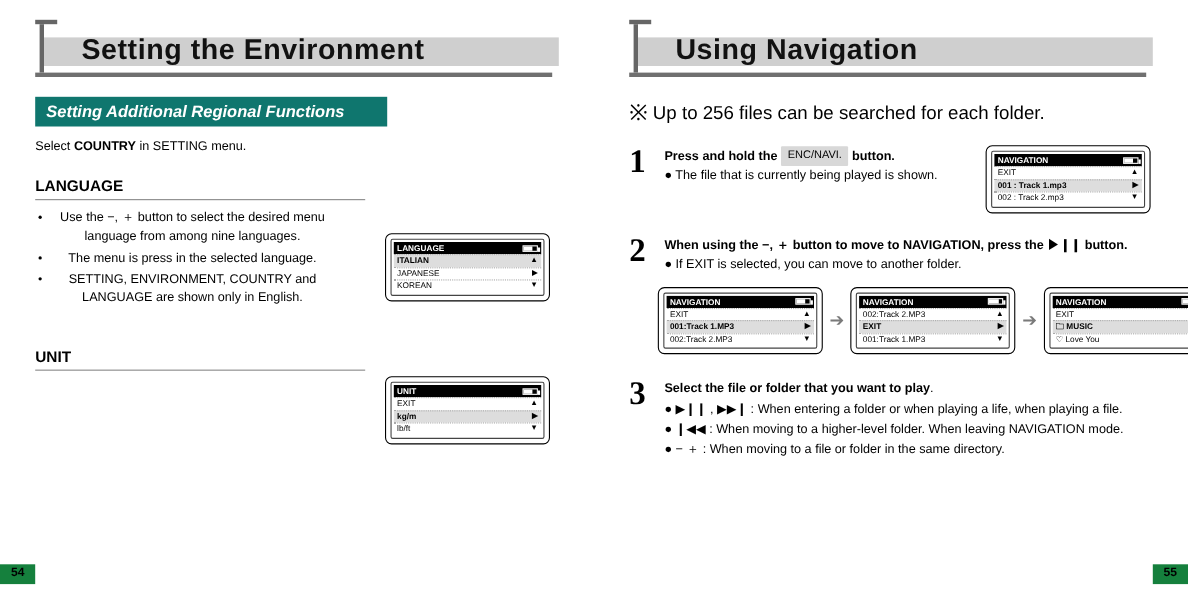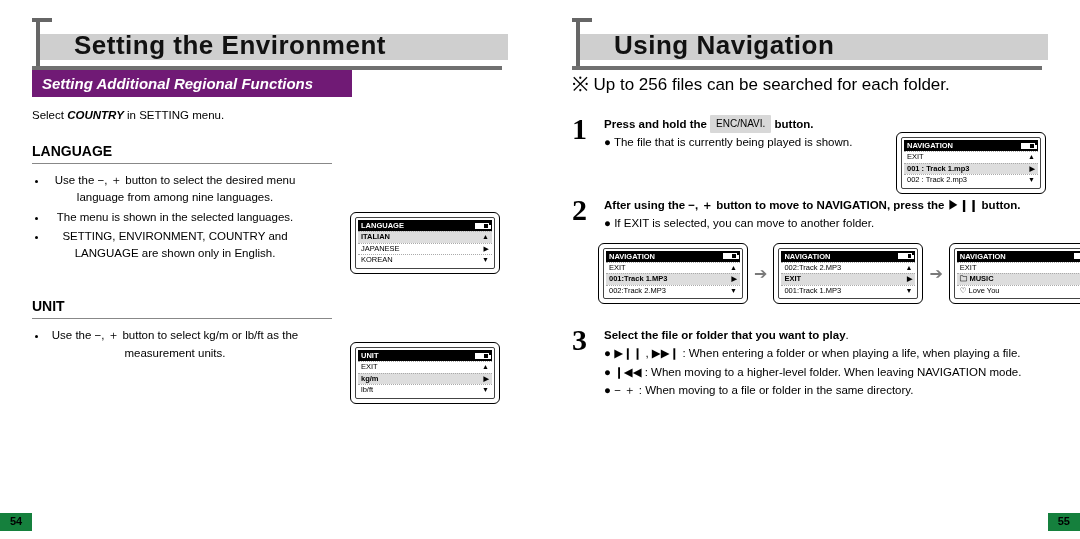--- a/index.html
+++ b/index.html
@@ -15,20 +15,21 @@
   .page {
     width: 540px;
     height: 539px;
     padding: 18px 32px 10px 32px;
     position: relative;
   }
   
   .title-wrap {
     position: relative;
     height: 52px;
+    margin-bottom: 18px;
   }
   .title-deco-h {
     position: absolute;
     height: 4px;
     background: #666;
   }
   .title-deco-h.top { top: 0; left: 0; width: 20px; }
   .title-deco-h.band {
     top: 16px; left: 8px; right: 0; height: 26px;
     background: #cfcfcf;
@@ -43,34 +44,34 @@
   .title-text {
     position: absolute;
     top: 12px; left: 42px;
     font-size: 26px;
     font-weight: bold;
     letter-spacing: 0.5px;
     color: #111;
   }
   
   .sub-band {
-    background: #701a75;
+    background: #0f766e;
     color: #fff;
     font-weight: bold;
     font-style: italic;
     font-size: 15px;
     padding: 5px 10px;
     margin-bottom: 12px;
     width: 320px;
   }
   .small-note {
     font-size: 11.5px;
     margin: 0 0 22px 0;
   }
-  .small-note b { font-weight: bold; font-style: italic; }
+  .small-note b { font-weight: bold; }
   
   .sect {
     font-weight: bold;
     font-size: 14px;
     margin: 0 0 4px 0;
   }
   .sect-underline {
     height: 1px;
     width:300px;
     background: #888;
@@ -197,29 +198,26 @@
   <div class="sub-band">Setting Additional Regional Functions</div>
 
   <p class="small-note">
     <span>Select </span><b>COUNTRY</b><span> in SETTING menu.</span>
   </p>
 
   <div class="sect">LANGUAGE</div>
   <div class="sect-underline"></div>
   <ul class="bul">
     <li>Use the −, ＋ button to select the desired menu language  from among nine languages.</li>
-    <li>The menu is shown in the selected languages.</li>
+    <li>The menu is press in the selected language.</li>
     <li>SETTING, ENVIRONMENT, COUNTRY and LANGUAGE are shown only in English.</li>
   </ul>
 
   <div class="sect">UNIT</div>
   <div class="sect-underline"></div>
-  <ul class="bul">
-    <li>Use the −, ＋ button to select kg/m or lb/ft as the measurement units.</li>
-  </ul>
 
   <div class="lcd" style="top:212px; left:350px;">
     <div class="lcd-inner">
       <div class="lcd-title">
           <span>LANGUAGE</span>
           <span class="batt">
             <span class="fill"></span>
           </span>
         </div>
       <div class="lcd-row sel">
@@ -306,21 +304,21 @@
       <div class="lcd-row">
           <span>002 : Track 2.mp3</span>
           <span class="tri">▼</span>
         </div>
     </div>
   </div>
 
   <div class="step" style="margin-top:44px;">
     <div class="step-num">2</div>
     <div class="step-body">
-      <span class="bold">After using the −, ＋ button to move to NAVIGATION, press the ▶❙❙ button.</span><br>
+      <span class="bold">When using the −, ＋ button to move to NAVIGATION, press the ▶❙❙ button.</span><br>
       <span class="bullet-dot">If EXIT is selected, you can move to another folder.</span>
     </div>
   </div>
 
   <div class="tri-row">
     <div class="lcd" style="position:static;">
       <div class="lcd-inner">
         <div class="lcd-title">
             <span>NAVIGATION</span>
             <span class="batt">

